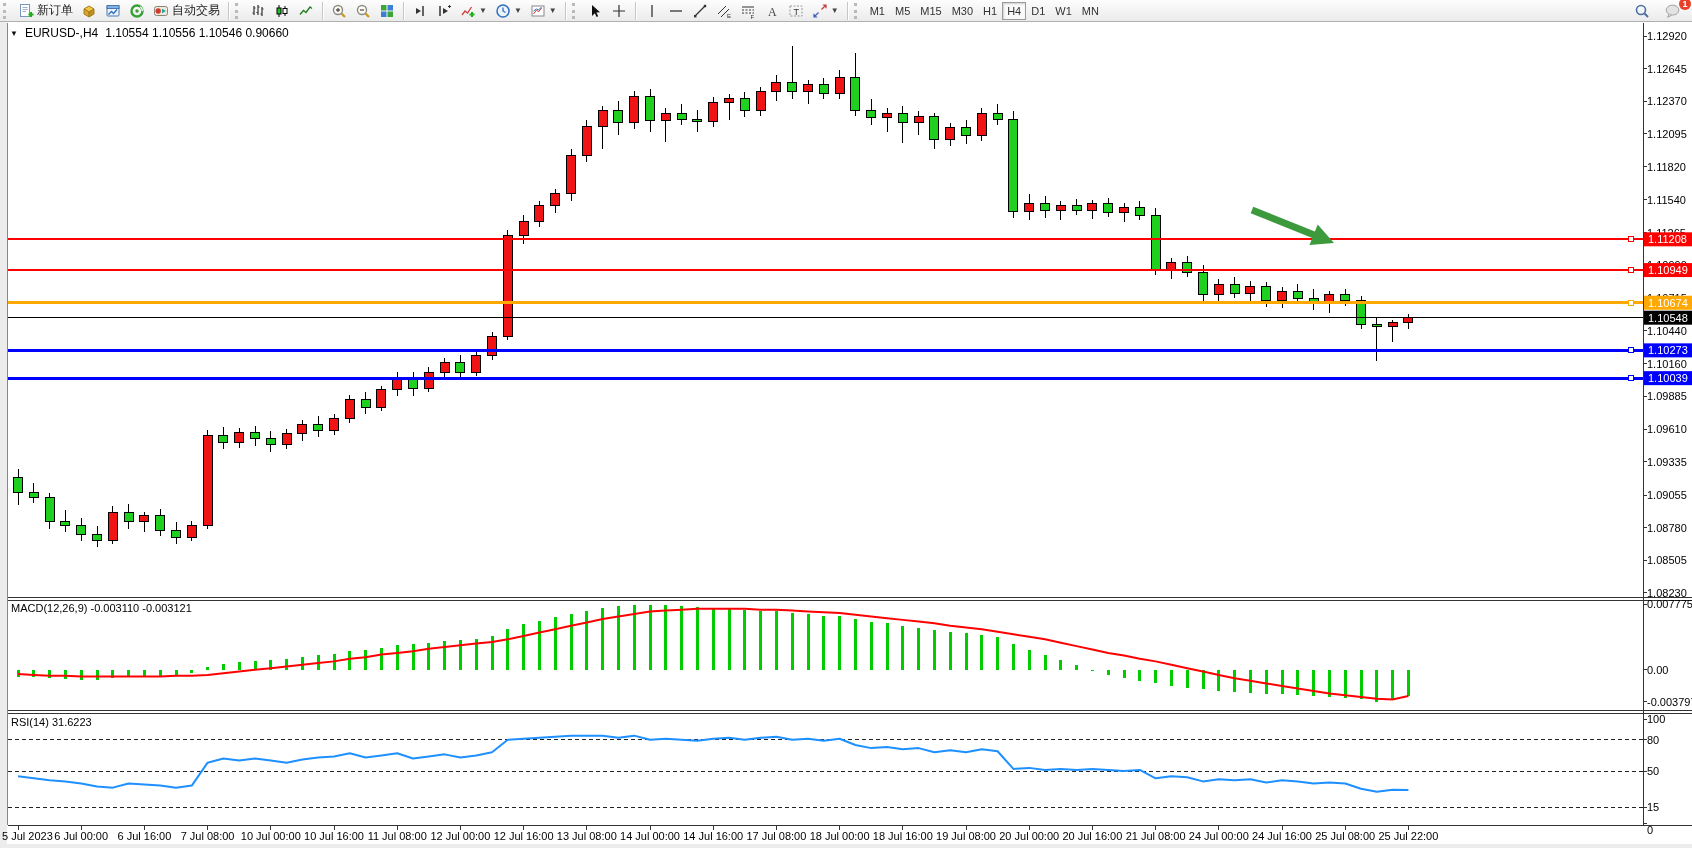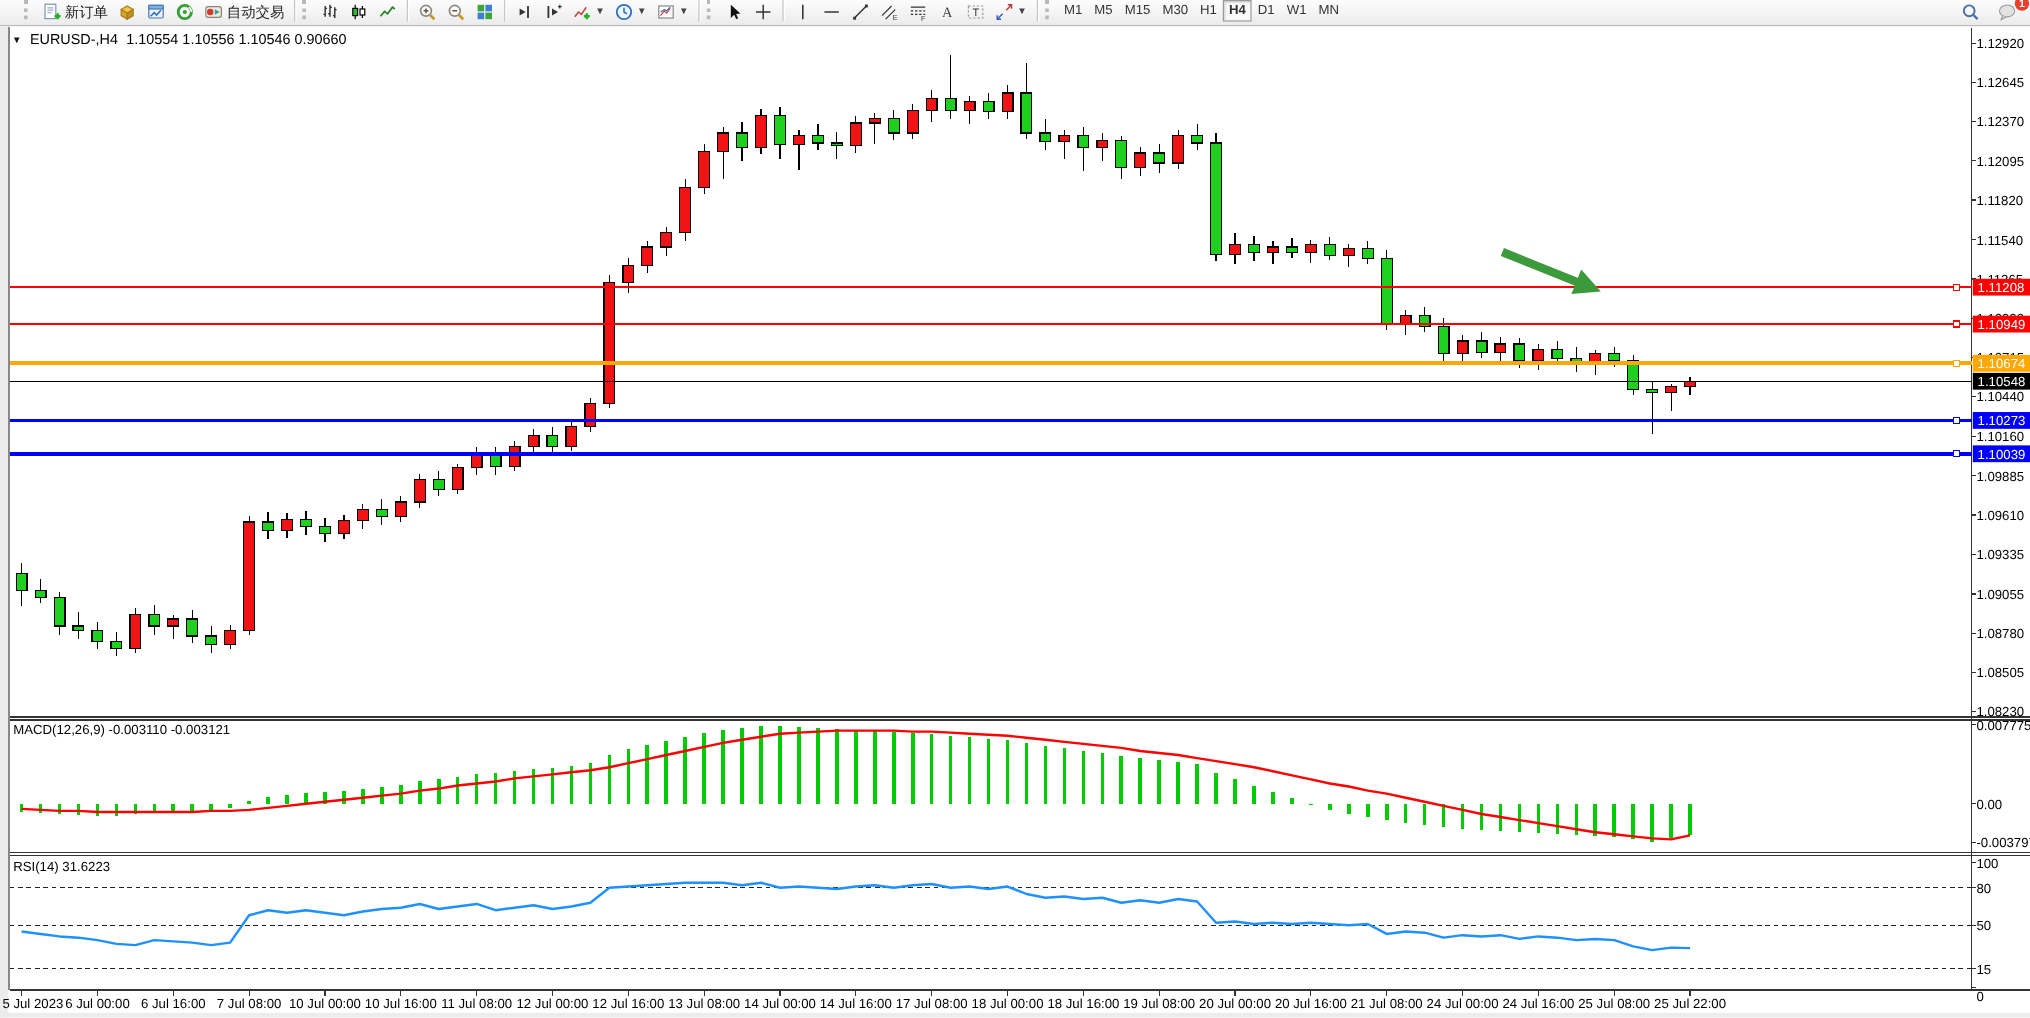--- a/index.html
+++ b/index.html
@@ -1,28 +1,28 @@
 <!DOCTYPE html>
 <html><head>
 <meta charset="utf-8">
 <style>
   html,body{margin:0;padding:0;background:#ececec;width:1692px;height:848px;overflow:hidden;
             font-family:"Liberation Sans",sans-serif;}
   
-  #toolbar{position:absolute;top:0;left:0;width:1692px;height:22px;display:flex;align-items:flex-start;
-           background:linear-gradient(#fdfdfd,#ebebeb);border-bottom:1px solid #b0b0b0;padding-left:18px;box-sizing:border-box;}
+  #toolbar{position:absolute;top:0;left:0;width:1692px;height:22px;display:flex;align-items:center;
+           background:linear-gradient(#fdfdfd,#ebebeb);border-bottom:1px solid #b0b0b0;padding-left:1px;box-sizing:border-box;}
   .tb-grip{width:5px;height:16px;border-left:3px dotted #b9b9b9;margin:0 3px 0 2px;}
   .tb-sep{width:1px;height:18px;background:#c6c6c6;box-shadow:1px 0 0 #fff;margin:0 4px;}
   .tb-btn{height:20px;min-width:22px;display:inline-flex;align-items:center;justify-content:center;gap:3px;
           border:1px solid transparent;background:transparent;padding:0 3px;font:12px "Liberation Sans",sans-serif;color:#222;cursor:default;}
   .tb-btn svg{width:16px;height:16px;display:block;}
   .caret{font-size:8px;color:#444;line-height:1;}
   .tf-btn{height:18px;min-width:24px;border:1px solid transparent;background:transparent;
           font:11px "Liberation Sans",sans-serif;color:#333;padding:0 4px;}
-  .tf-btn.active{background:#fafafa;border:1px solid #9a9a9a;box-shadow:inset 1px 1px 2px #cfcfcf;font-weight:bold;}
+  .tf-btn.active{background:#fafafa;border:1px solid #9a9a9a;box-shadow:inset 1px 1px 2px #cfcfcf;}
   #tb-right{margin-left:auto;display:flex;align-items:center;margin-right:6px;gap:6px;}
   .badge-wrap{position:relative;display:inline-flex;}
   .badge{position:absolute;top:-4px;right:-6px;background:#e8402a;color:#fff;font:bold 9px "Liberation Sans",sans-serif;
          border-radius:50%;width:12px;height:12px;display:flex;align-items:center;justify-content:center;}
   
   #chart-window{position:absolute;top:22px;left:0;width:1692px;height:826px;background:#fff;}
   #chart-svg{position:absolute;left:0;top:0;}
   #chart-title{position:absolute;top:4px;left:10px;z-index:2;display:flex;align-items:center;gap:7px;
                font-size:12px;color:#000;}
   #chart-title .tri{font-size:8px;color:#111;}

